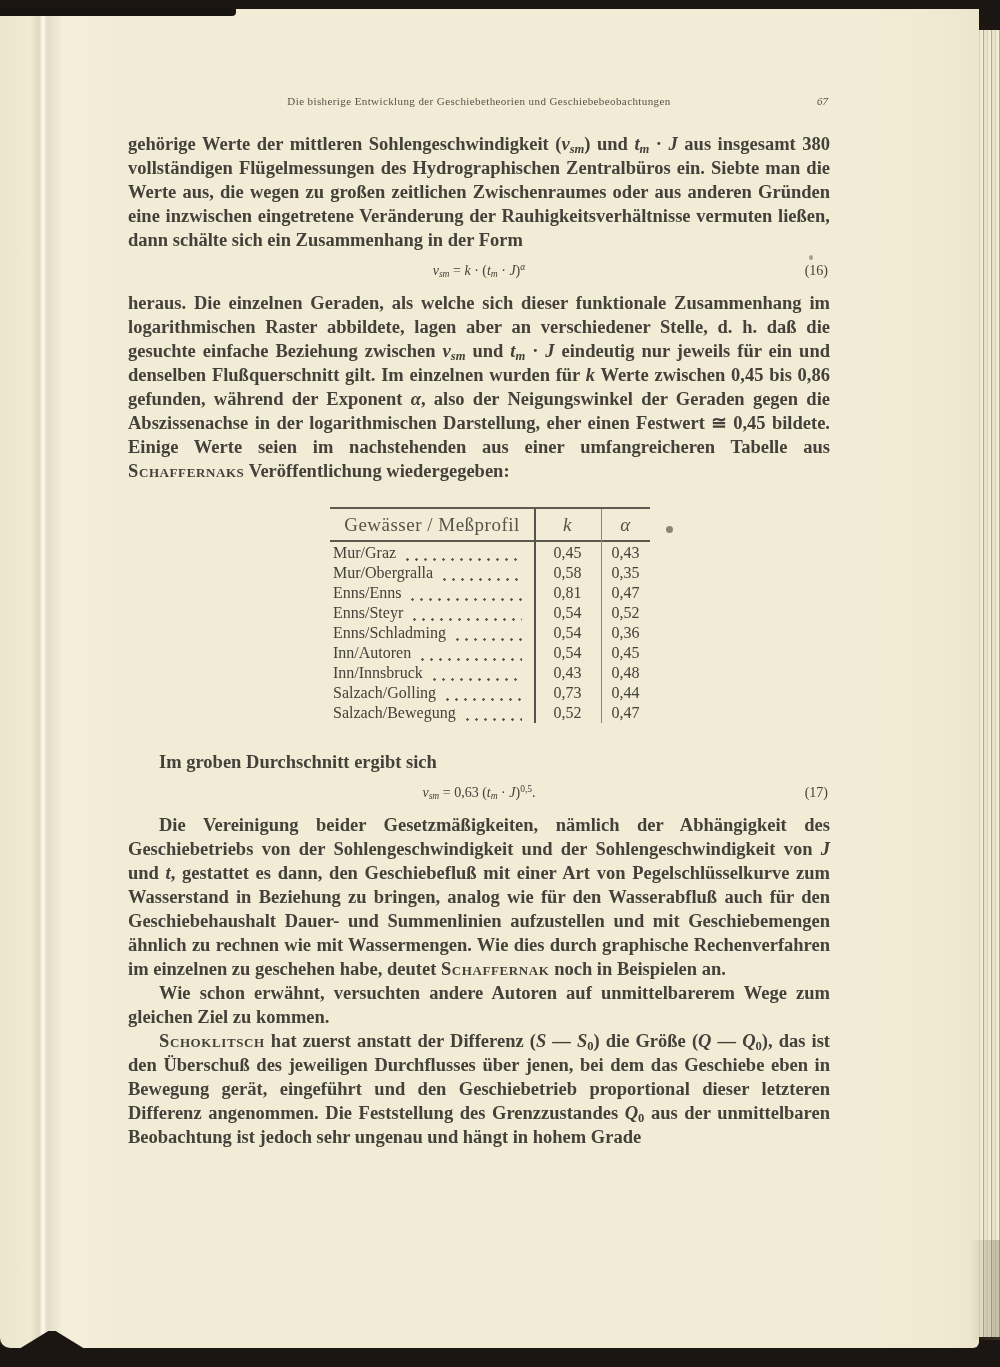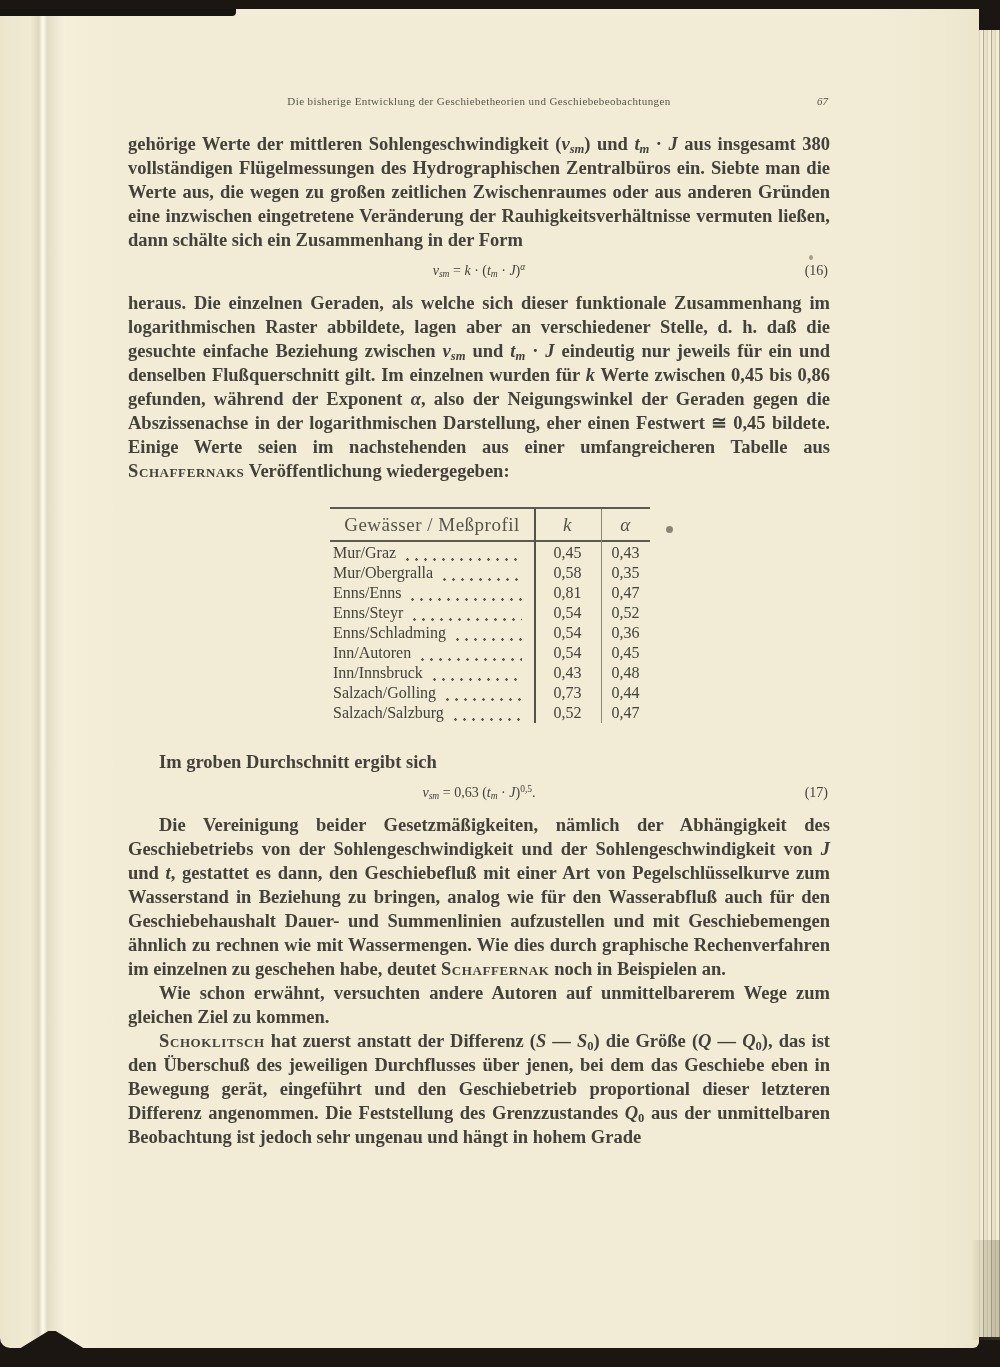--- a/index.html
+++ b/index.html
@@ -183,21 +183,21 @@
           <div class="t-row">
               <div class="t-c1">
                 <span class="nm">Salzach/Golling</span>
                 <span class="dots"></span>
               </div>
               <div class="t-c2">0,73</div>
               <div class="t-c3">0,44</div>
             </div>
           <div class="t-row">
               <div class="t-c1">
-                <span class="nm">Salzach/Salzburg</span>
+                <span class="nm">Salzach/Bewegung</span>
                 <span class="dots"></span>
               </div>
               <div class="t-c2">0,52</div>
               <div class="t-c3">0,47</div>
             </div>
         </div>
       </div>
 
       <p class="para indent">Im groben Durchschnitt ergibt sich</p>
 

